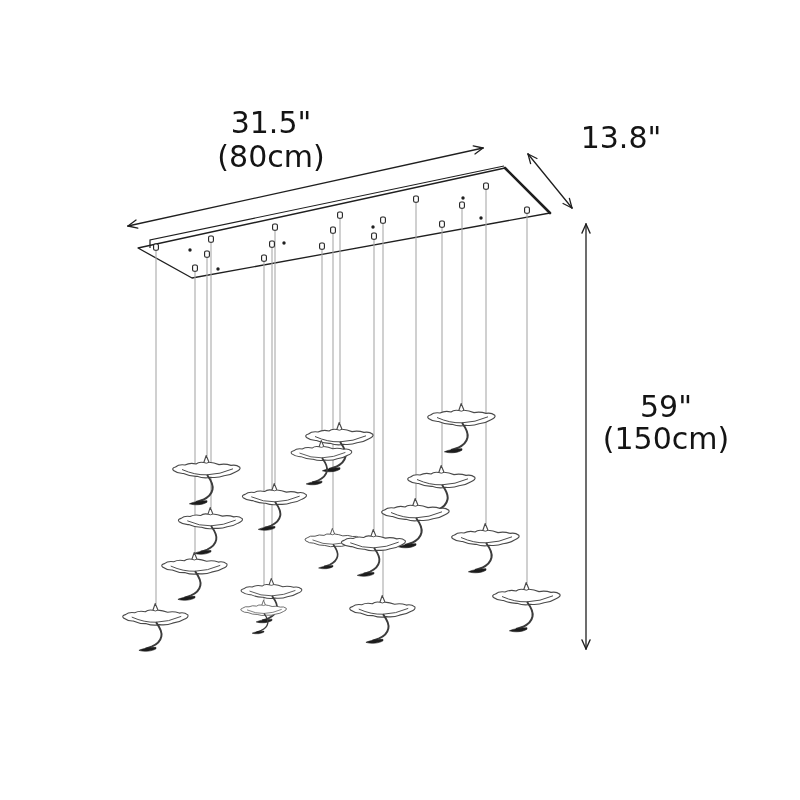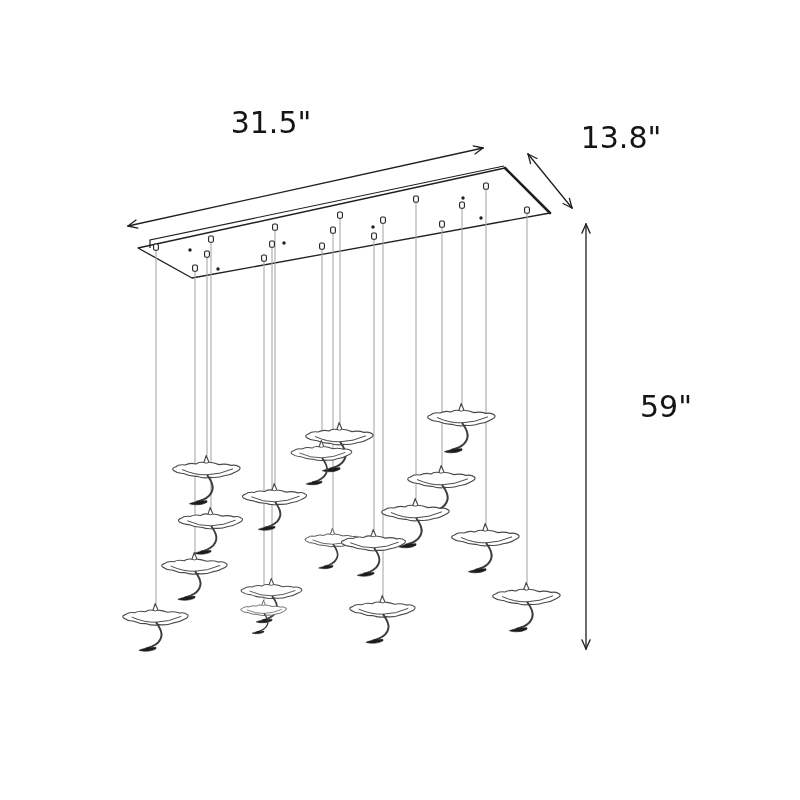--- a/index.html
+++ b/index.html
@@ -123,23 +123,25 @@
         <line x1="586" y1="224" x2="586" y2="649"></line>
         <line x1="586" y1="224" x2="590.0776045305957" y2="233.1308894031231"></line>
         <line x1="586" y1="224" x2="581.9223954694043" y2="233.1308894031231"></line>
         <line x1="586" y1="649" x2="581.9223954694043" y2="639.8691105968769"></line>
         <line x1="586" y1="649" x2="590.0776045305957" y2="639.8691105968769"></line>
       </g>
     </svg>
 
   <div class="dim-label" id="label-width" style="left: 271px; top: 106px;">
     <div>31.5"</div>
+    <div>(80cm)</div>
   </div>
 
   <div class="dim-label" id="label-depth" style="left: 621px; top: 121px;">
     <div>13.8"</div>
   </div>
 
   <div class="dim-label tight" id="label-height" style="left: 666px; top: 391px;">
     <div>59"</div>
+    <div>(150cm)</div>
   </div>
 
 </div>
 
 </body></html>

